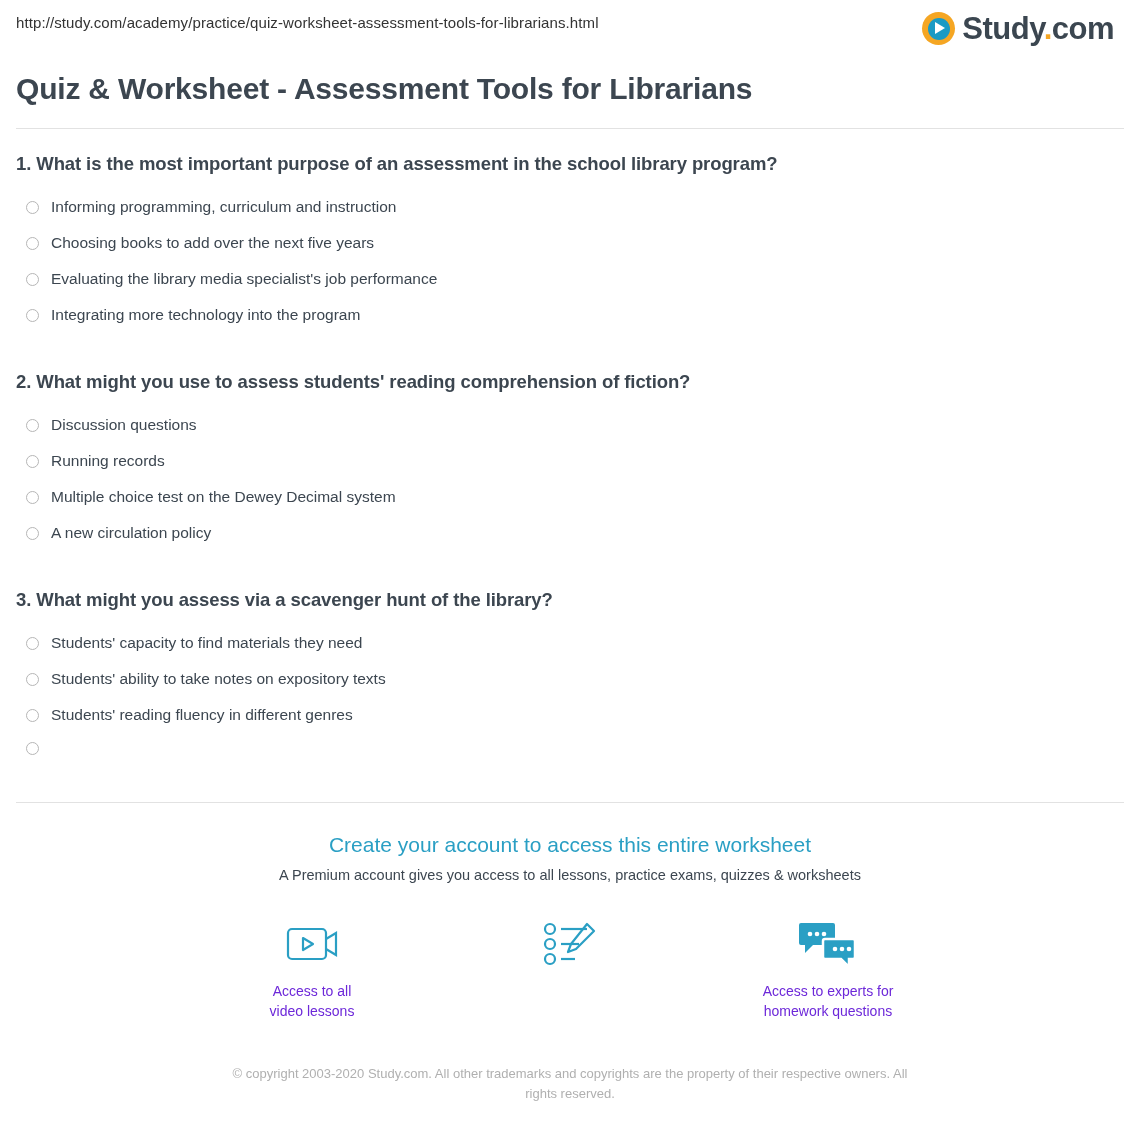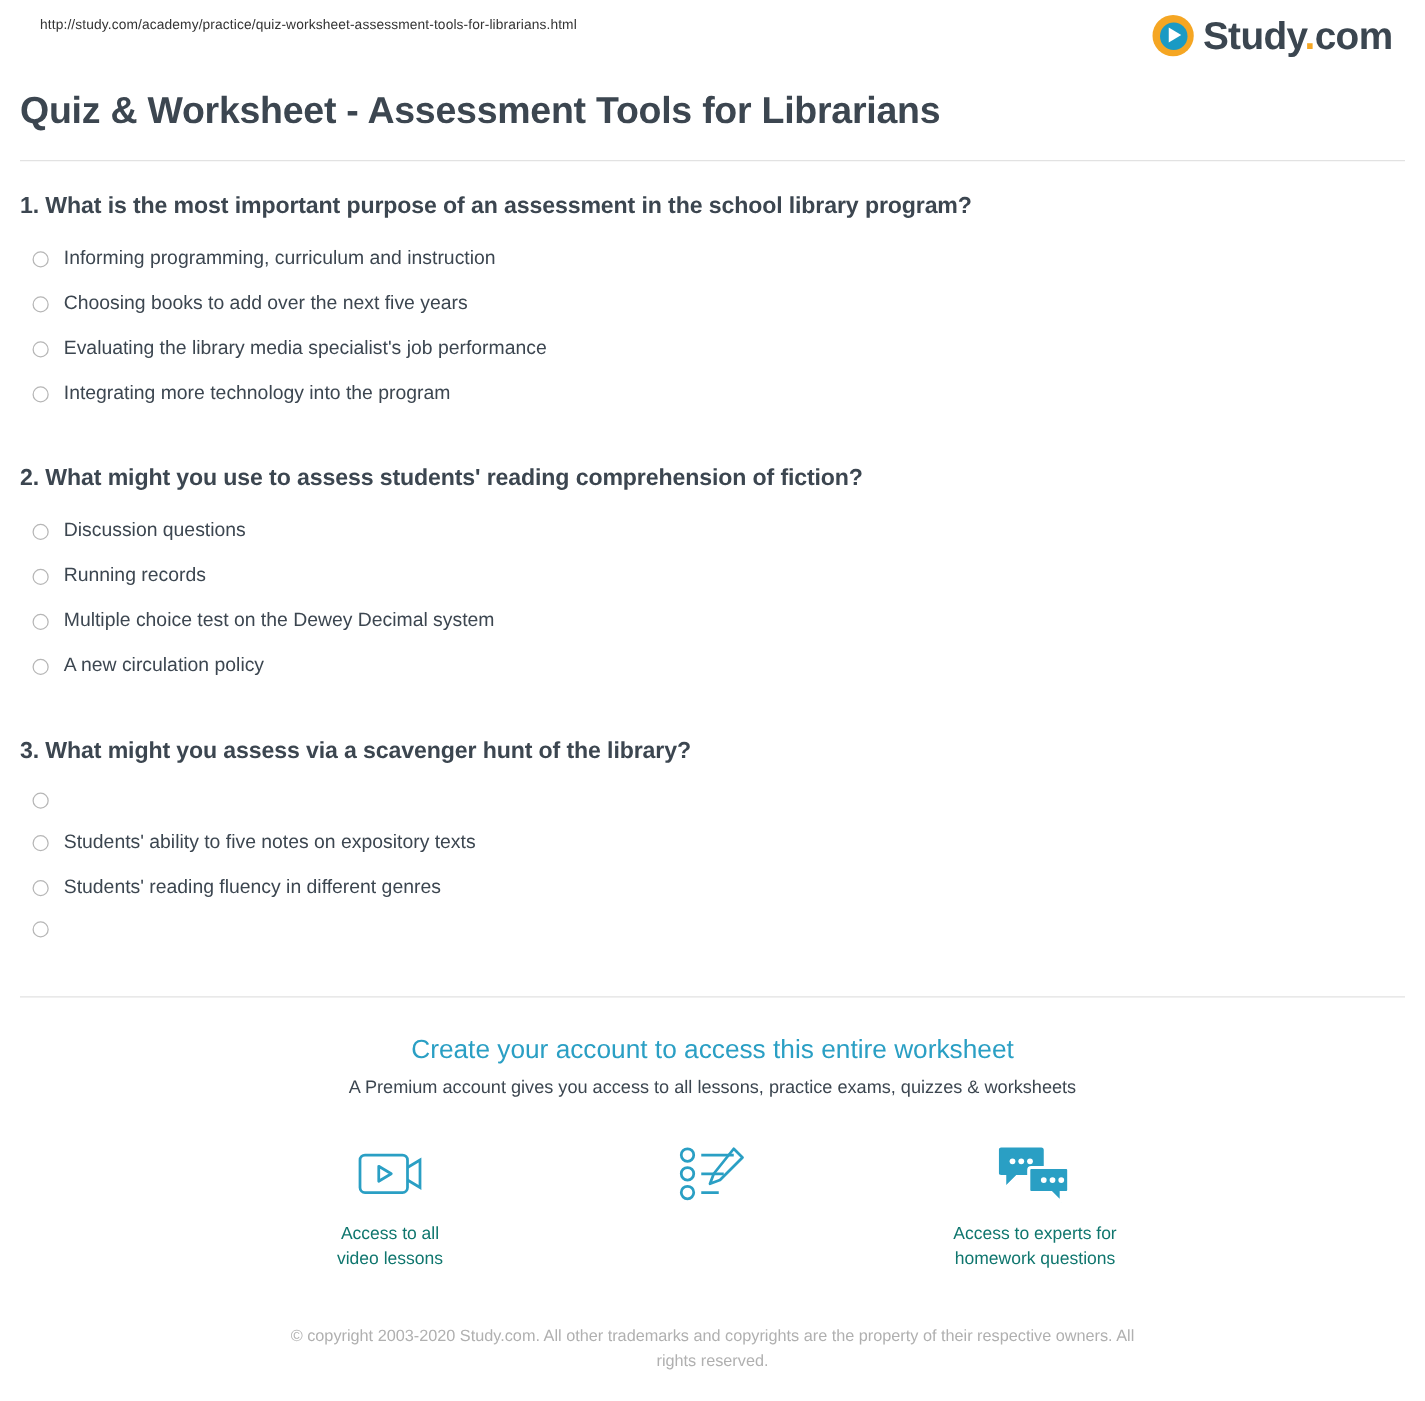--- a/index.html
+++ b/index.html
@@ -22,26 +22,25 @@
   }
   
   .topbar {
     display: flex;
     align-items: flex-start;
     justify-content: space-between;
     padding-top: 12px;
     height: 56px;
   }
   .url {
-    font-size: 11px;
+    font-size: 15px;
     color: #333333;
     line-height: 1.2;
     padding-top: 2px;
     letter-spacing: 0.1px;
-    margin-left: 16px;
   }
   .logo {
     display: flex;
     align-items: center;
     gap: 7px;
     padding-right: 10px;
   }
   .logo-mark {
     width: 33px;
     height: 33px;
@@ -148,21 +147,21 @@
     text-align: center;
   }
   .feature-icon {
     height: 58px;
     display: flex;
     align-items: center;
     justify-content: center;
   }
   .feature-label {
     font-size: 14px;
-    color: #0f766e;
+    color: #6d28d9;
     line-height: 1.45;
     margin-top: 8px;
     white-space: pre-line;
   }
   .copyright {
     text-align: center;
     font-size: 13px;
     color: #b0b0b0;
     line-height: 1.6;
     margin: 42px auto 0 auto;
@@ -224,24 +223,25 @@
       <div class="answer">
         <span class="radio"></span>
         <span>A new circulation policy</span>
       </div>
     </div>
 
     <div class="question-block">
       <p class="q-text">3. What might you assess via a scavenger hunt of the library?</p>
       <div class="answer">
         <span class="radio"></span>
-      </div>
-      <div class="answer">
-        <span class="radio"></span>
-        <span>Students' ability to five notes on expository texts</span>
+        <span>Students' capacity to find materials they need</span>
+      </div>
+      <div class="answer">
+        <span class="radio"></span>
+        <span>Students' ability to take notes on expository texts</span>
       </div>
       <div class="answer">
         <span class="radio"></span>
         <span>Students' reading fluency in different genres</span>
       </div>
       <div class="answer">
         <span class="radio"></span>
       </div>
     </div>
 

